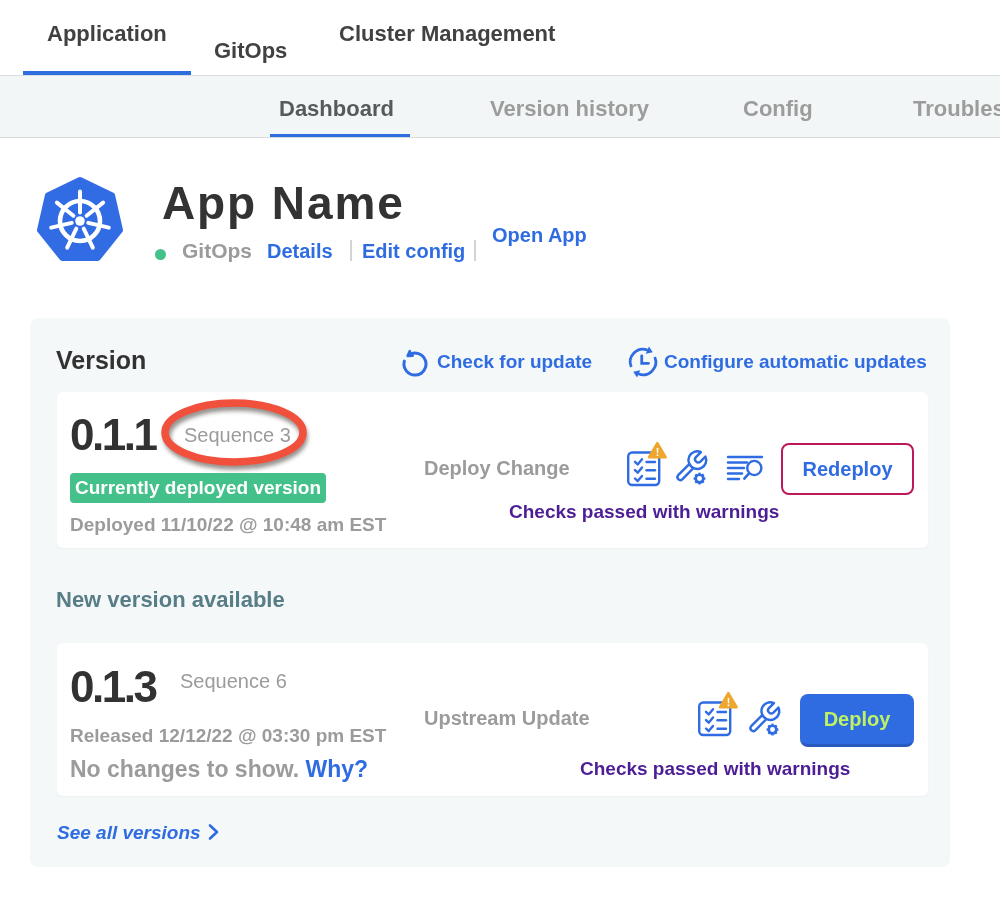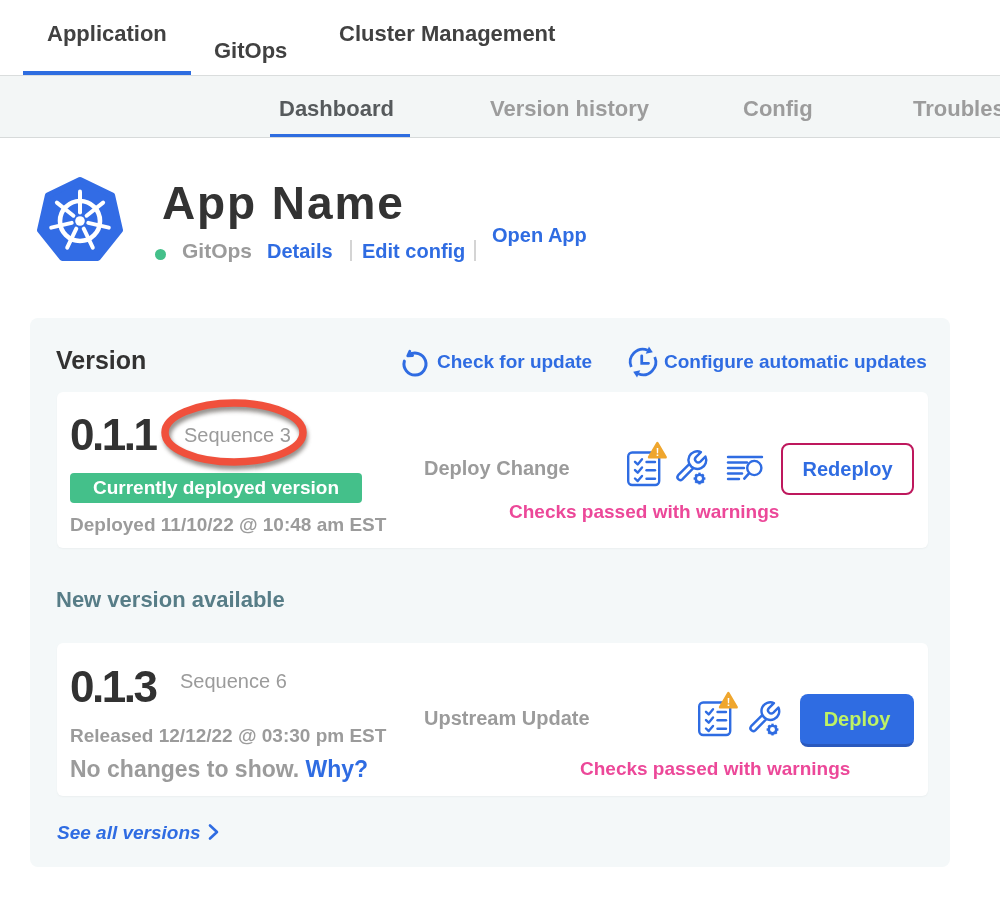--- a/index.html
+++ b/index.html
@@ -2,21 +2,21 @@
 <html><head>
 <meta charset="utf-8">
 <style>
 * { margin:0; padding:0; box-sizing:border-box; }
 html,body { width:1000px; height:898px; background:#fff; overflow:hidden;
   font-family:"Liberation Sans", sans-serif; position:relative; }
 .abs { position:absolute; line-height:1; white-space:nowrap; }
 .b { font-weight:bold; }
 .gray { color:#9b9b9b; }
 .blue { color:#2f6ce2; }
-.amber { color:#ec4899; }
+.amber { color:#4c1d95; }
 svg { position:absolute; overflow:visible; }
 </style>
 </head>
 <body>
 
 <div class="abs b" style="left:47px;top:23px;font-size:22px;color:#414141;">Application</div>
 <div class="abs b" style="left:214px;top:40px;font-size:22px;color:#414141;">GitOps</div>
 <div class="abs b" style="left:339px;top:23px;font-size:22px;color:#414141;">Cluster Management</div>
 <div class="abs" style="left:23px;top:71px;width:168px;height:4px;background:#2e6de0;"></div>
 
@@ -76,21 +76,21 @@
 <div class="abs" style="left:57px;top:392px;width:871px;height:156px;background:#fff;border-radius:6px;box-shadow:0 1px 2px rgba(0,0,0,.04);"></div>
 <div class="abs b" style="left:70px;top:413px;font-size:44px;color:#323232;letter-spacing:-2.5px;">0.1.1</div>
 <div class="abs gray" style="left:184px;top:425px;font-size:20px;">Sequence 3</div>
 
 <svg style="left:156px;top:395px;" width="160" height="78" viewBox="0 0 160 78">
   <g fill="none">
     <ellipse cx="79.5" cy="41.5" rx="68.5" ry="29.5" stroke="#6b6560" stroke-width="7.5" opacity="0.72" style="filter:blur(2px)"></ellipse>
     <ellipse cx="78" cy="37.5" rx="69" ry="29.5" stroke="#f0503c" stroke-width="7.5"></ellipse>
   </g>
 </svg>
-<div class="abs b" style="left:70px;top:473px;width:292px;height:30px;background:#44c08a;border-radius:4px;color:#fff;font-size:19px;text-align:center;line-height:30px;">Currently deployed version</div>
+<div class="abs b" style="left:70px;top:473px;width:256px;height:30px;background:#44c08a;border-radius:4px;color:#fff;font-size:19px;text-align:center;line-height:30px;">Currently deployed version</div>
 <div class="abs b gray" style="left:70px;top:515px;font-size:19px;">Deployed 11/10/22 @ 10:48 am EST</div>
 
 <div class="abs b gray" style="left:424px;top:458px;font-size:20px;">Deploy Change</div>
 
 <svg style="left:627px;top:440px;" width="42" height="46" viewBox="0 0 42 46">
   <rect x="1.2" y="12.5" width="31" height="32.5" rx="4" fill="none" stroke="#2f6ce2" stroke-width="2.4"></rect>
   <g stroke="#2f6ce2" stroke-width="2.4" fill="none" stroke-linecap="round" stroke-linejoin="round">
     <path d="M 8 21.8 L 10.7 24.4 L 15 19.2"></path>
     <path d="M 8 30.1 L 10.7 32.7 L 15 27.5"></path>
     <path d="M 8 38.5 L 10.7 41.1 L 15 35.9"></path>

